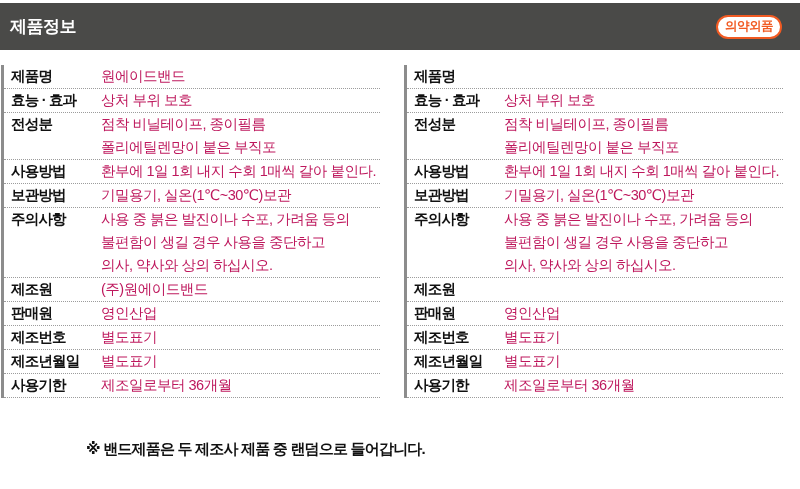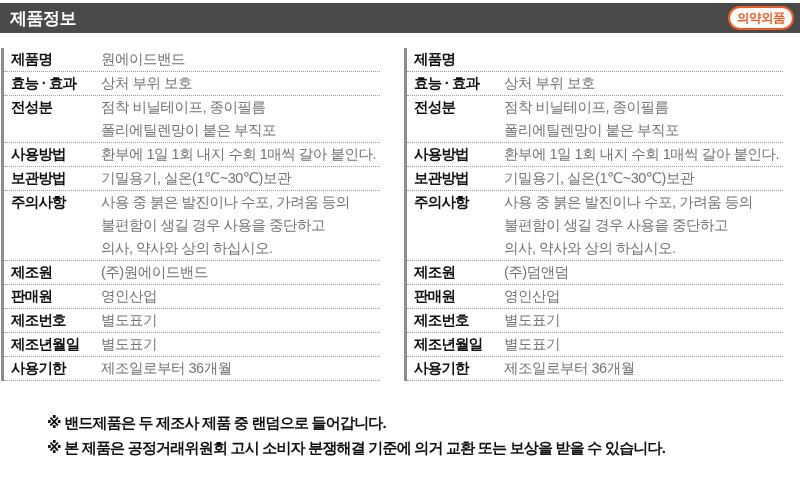--- a/index.html
+++ b/index.html
@@ -2,35 +2,35 @@
 <html><head>
 <meta charset="utf-8">
 <style>
   * { box-sizing: border-box; margin: 0; padding: 0; }
   html, body { width: 800px; height: 489px; background: #ffffff; overflow: hidden; }
   body { font-family: "Liberation Sans", "DejaVu Sans", sans-serif; }
 
   .header-bar {
     position: relative;
     margin-top: 3px;
-    height: 30px;
+    height: 47px;
     background: #4a4a48;
     display: flex;
     align-items: center;
   }
   .header-title {
     color: #ffffff;
     font-weight: bold;
     font-size: 17px;
     padding-left: 10px;
     letter-spacing: -0.5px;
   }
   .badge {
     position: absolute;
-    right: 6px;
+    right: 18px;
     top: 50%;
     transform: translateY(-50%);
     background: #ffffff;
     border: 2px solid #f15a22;
     color: #f15a22;
     border-radius: 999px;
     font-size: 12.5px;
     font-weight: bold;
     padding: 1.5px 7px;
     letter-spacing: -0.5px;
@@ -55,30 +55,30 @@
     width: 97px;
     font-weight: bold;
     color: #111111;
     font-size: 14.5px;
     line-height: 23px;
     padding-left: 7px;
     letter-spacing: -0.8px;
   }
   .pvalue {
     flex: 1;
-    color: #737373;
+    color: #be185d;
     font-size: 14.5px;
     line-height: 23px;
     white-space: pre-line;
     letter-spacing: -0.5px;
   }
 
   .notes {
-    margin-top: 29px;
-    padding-left: 47px;
+    margin-top: 38px;
+    padding-left: 86px;
   }
   .note {
     font-weight: bold;
     font-size: 15px;
     line-height: 25px;
     color: #111111;
     letter-spacing: -0.8px;
   }
 </style>
 </head>
@@ -163,21 +163,20 @@
       <div class="pvalue">기밀용기, 실온(1℃~30℃)보관</div>
     </div>
     <div class="prow">
       <div class="plabel">주의사항</div>
       <div class="pvalue">사용 중 붉은 발진이나 수포, 가려움 등의
 불편함이 생길 경우 사용을 중단하고
 의사, 약사와 상의 하십시오.</div>
     </div>
     <div class="prow">
       <div class="plabel">제조원</div>
-      <div class="pvalue">(주)덤앤덤</div>
     </div>
     <div class="prow">
       <div class="plabel">판매원</div>
       <div class="pvalue">영인산업</div>
     </div>
     <div class="prow">
       <div class="plabel">제조번호</div>
       <div class="pvalue">별도표기</div>
     </div>
     <div class="prow">
@@ -187,14 +186,13 @@
     <div class="prow">
       <div class="plabel">사용기한</div>
       <div class="pvalue">제조일로부터 36개월</div>
     </div>
   </div>
 
 </div>
 
 <div class="notes">
   <div class="note">※ 밴드제품은 두 제조사 제품 중 랜덤으로 들어갑니다.</div>
-  <div class="note">※ 본 제품은 공정거래위원회 고시 소비자 분쟁해결 기준에 의거 교환 또는 보상을 받을 수 있습니다.</div>
 </div>
 
 </body></html>

